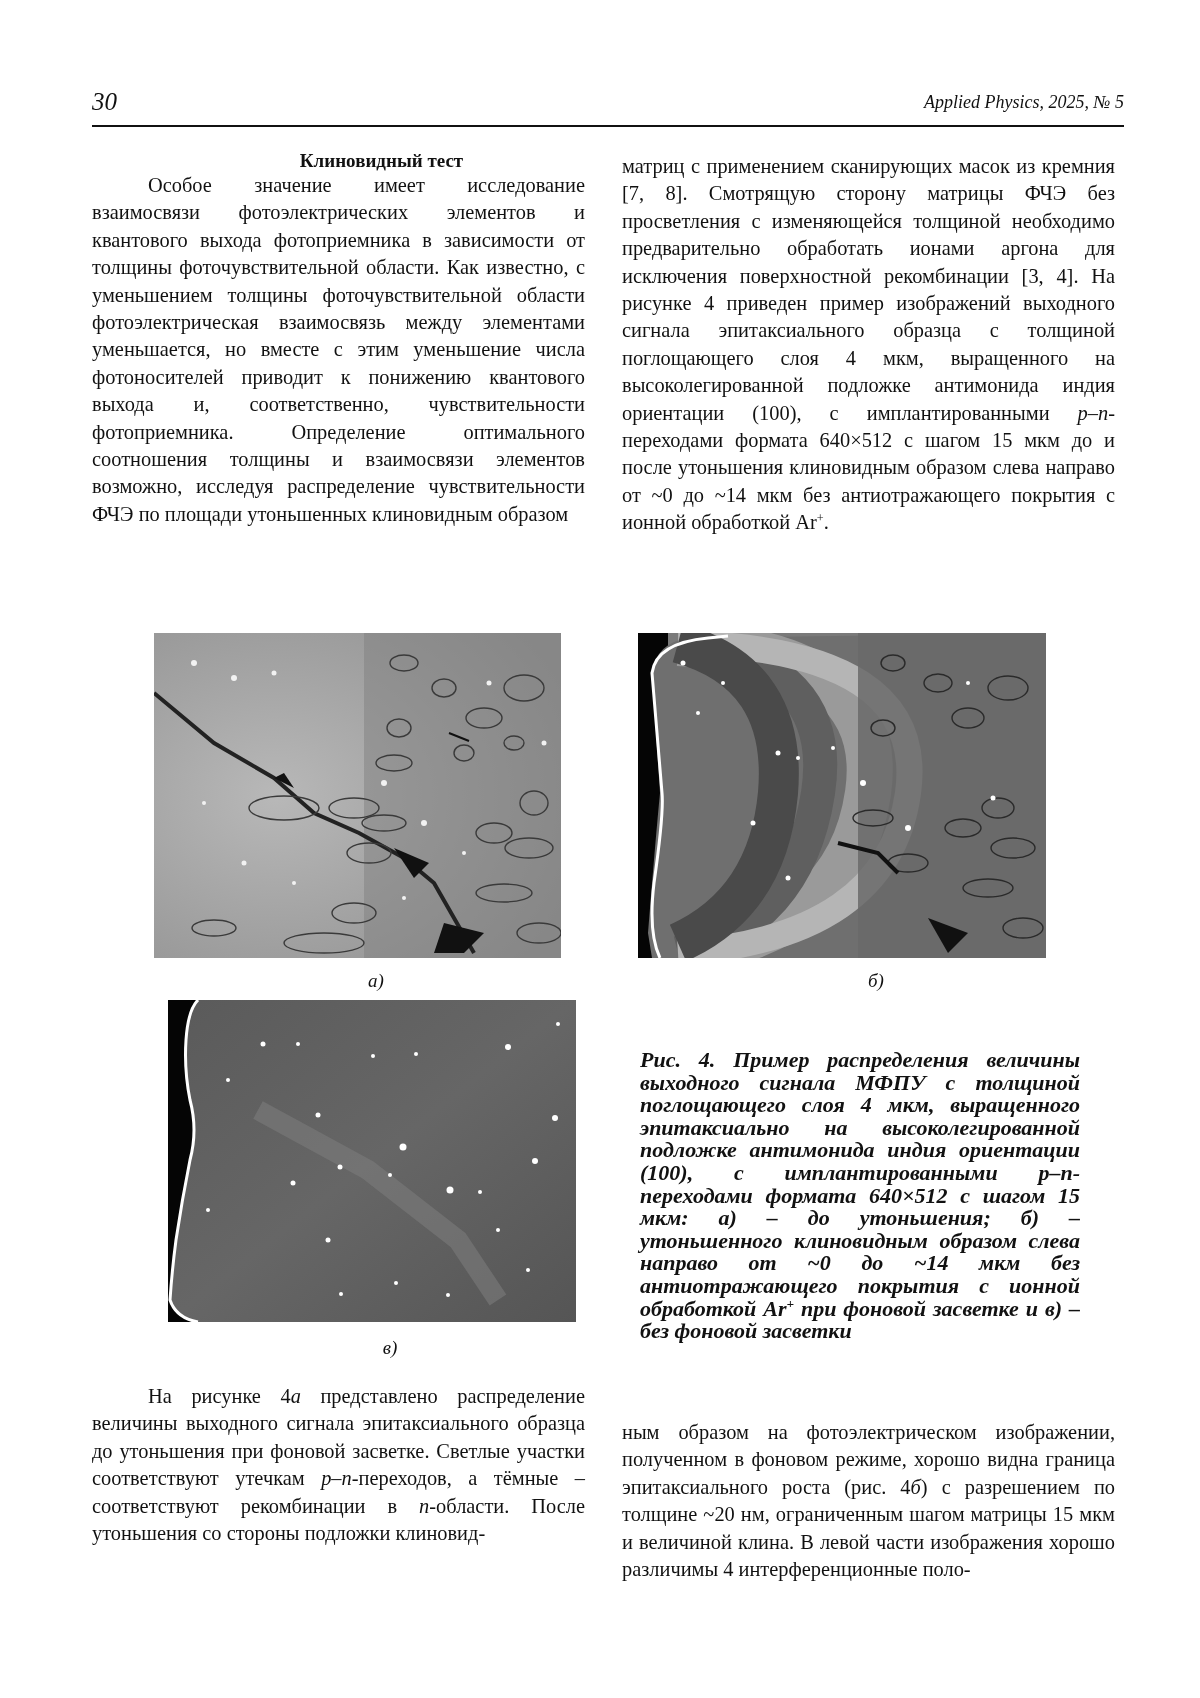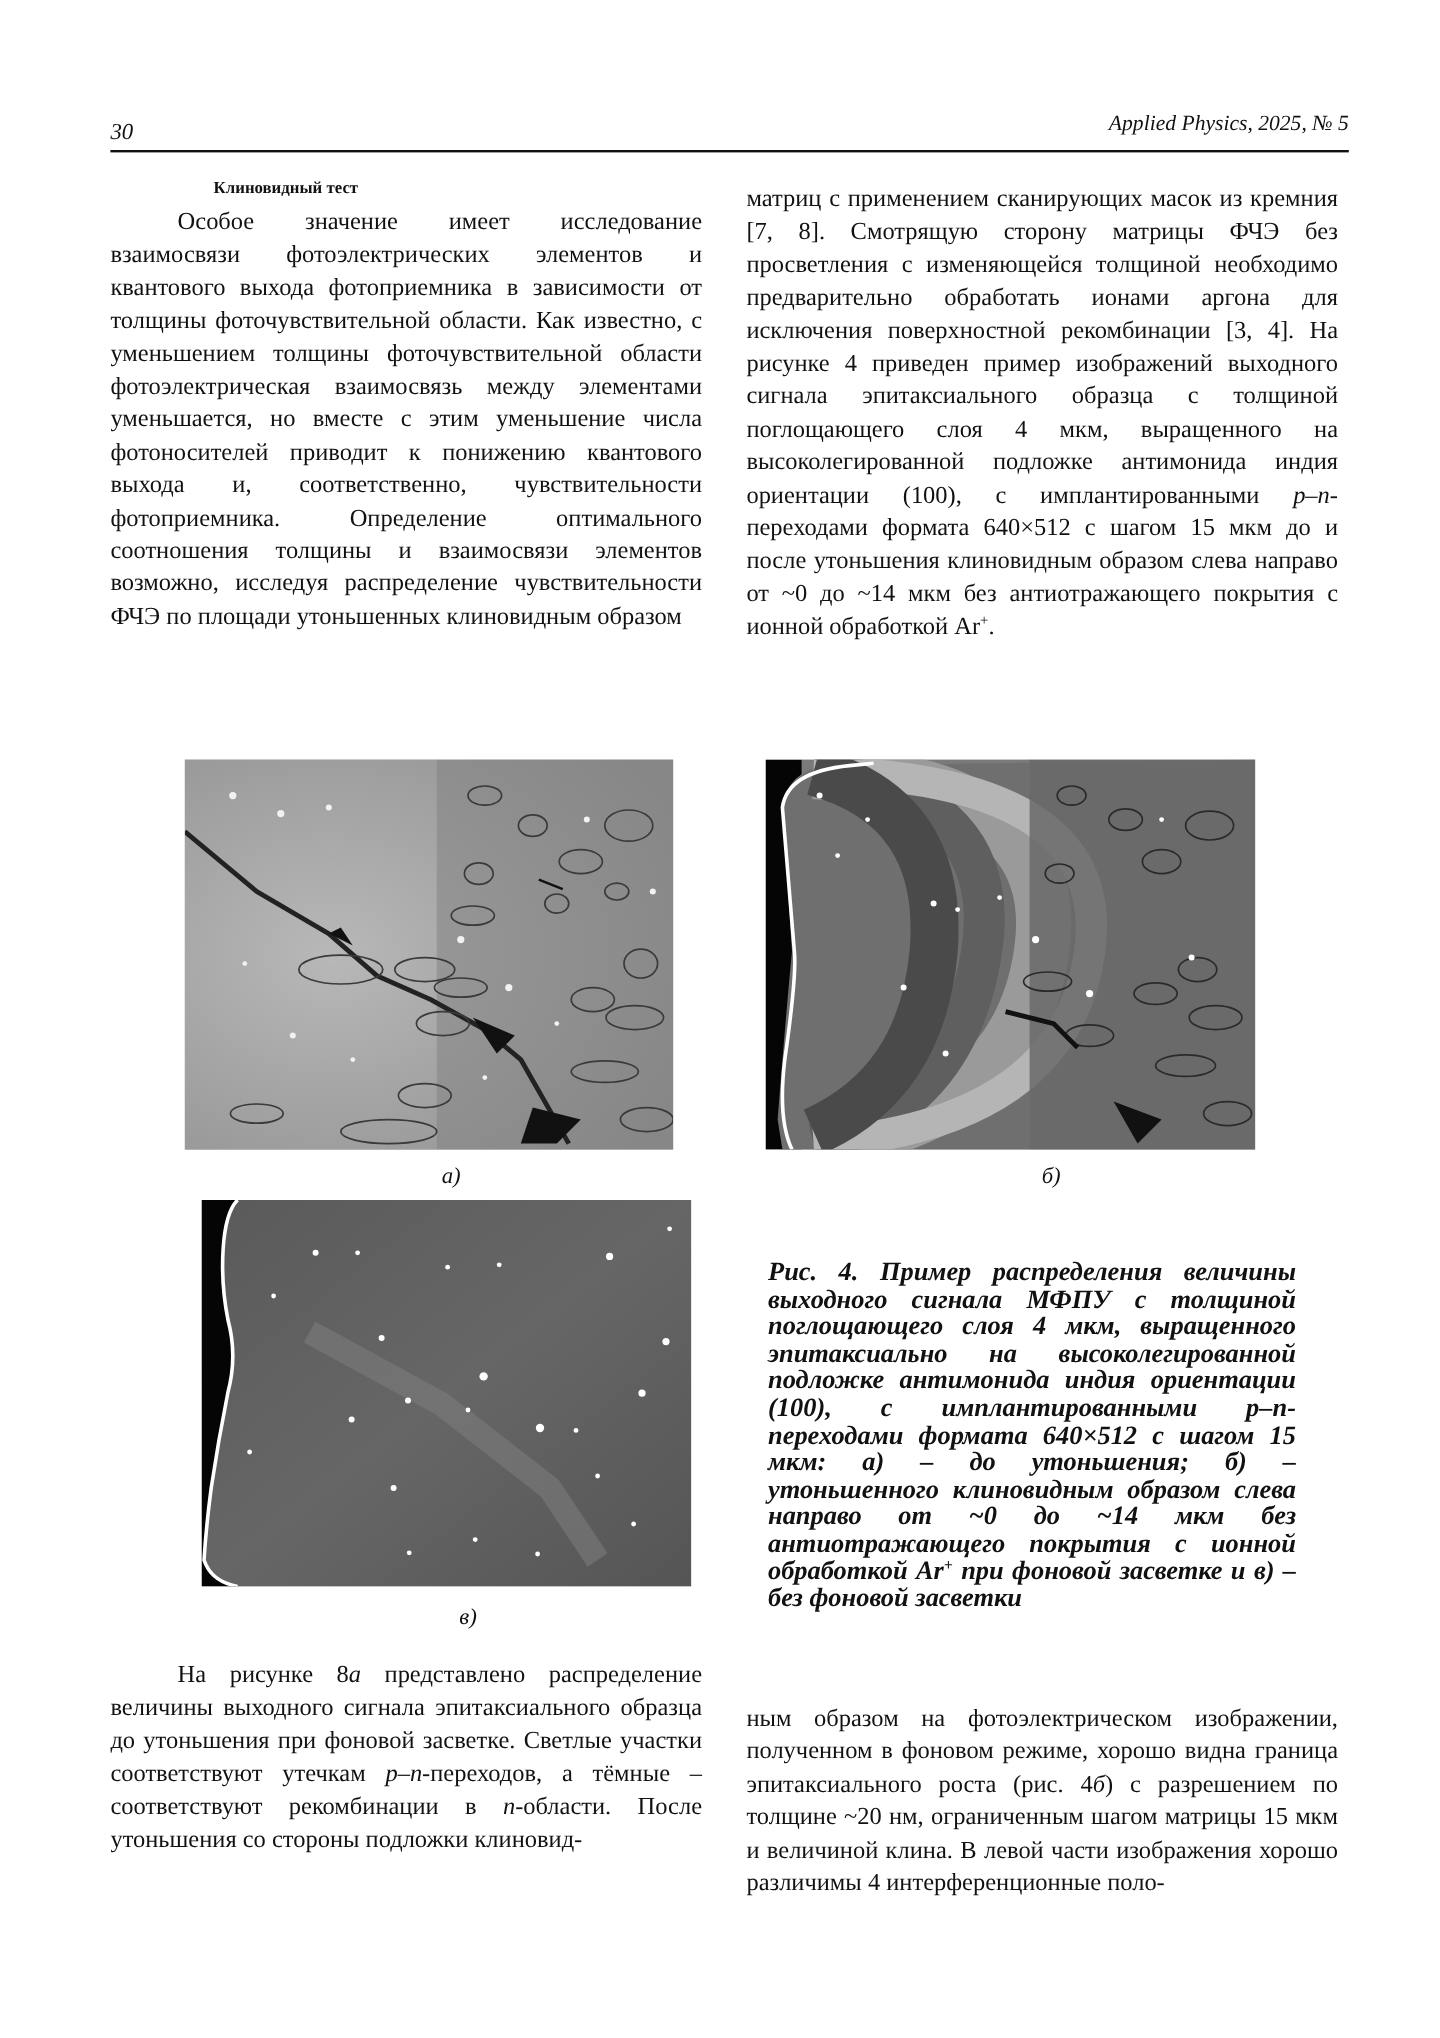--- a/index.html
+++ b/index.html
@@ -1,28 +1,28 @@
 <!DOCTYPE html>
 <html><head>
 <meta charset="utf-8">
 <style>
   html, body { margin:0; padding:0; background:#ffffff; }
   body { width:1200px; height:1698px; position:relative; overflow:hidden;
          font-family:"Liberation Serif", "DejaVu Serif", serif; color:#111; }
   .abs { position:absolute; }
-  .header-num { left:92px; top:100px; font-style:italic; font-size:19px; }
+  .header-num { left:92px; top:88px; font-style:italic; font-size:25px; }
   .header-journal { right:76px; top:92px; font-style:italic; font-size:18px; }
   .header-rule { left:92px; top:125px; width:1032px; height:2px; background:#111; }
 
   .col { font-size:20.4px; line-height:27.4px; text-align:justify; }
   .col p { margin:0; }
   .col .indent { text-indent:56px; }
   .col-left { left:92px; top:172px; width:493px; }
   .col-right { left:622px; top:153px; width:493px; }
-  .section-title { left:92px; top:150px; width:493px; font-weight:bold; font-size:14px; padding-left:86px; box-sizing:border-box; }
+  .section-title { left:92px; top:150px; width:493px; text-align:center; font-weight:bold; font-size:19px; padding-left:86px; box-sizing:border-box; }
 
   .fig { background:#8a8a8a; overflow:hidden; }
   .fig svg { display:block; }
   .fig-a { left:154px; top:633px; width:407px; height:325px; }
   .fig-b { left:638px; top:633px; width:408px; height:325px; }
   .fig-c { left:168px; top:1000px; width:408px; height:322px; }
 
   .sublabel { font-style:italic; font-size:19px; text-align:center; width:40px; }
   .lbl-a { left:356px; top:970px; }
   .lbl-b { left:856px; top:970px; }
@@ -193,18 +193,18 @@
         <circle cx="360" cy="270" r="2"></circle>
         <circle cx="410" cy="150" r="2"></circle>
     </g>
   </svg>
 </div>
 <div class="abs sublabel lbl-c">в)</div>
 
 <div class="abs caption"><span>Рис. 4. Пример распределения величины выходного сигнала МФПУ с толщиной поглощающего слоя 4 мкм, выращенного эпитаксиально на высоколегированной подложке антимонида индия ориентации (100), с имплантированными p–n-переходами формата 640×512 с шагом 15 мкм: а) – до утоньшения; б) – утоньшенного клиновидным образом слева направо от ~0 до ~14 мкм без антиотражающего покрытия с ионной обработкой Ar</span><sup>+</sup><span> при фоновой засветке и в) – без фоновой засветки</span></div>
 
 <div class="abs col col-bl">
-  <p class="indent"><span>На рисунке 8</span><i>а</i><span> представлено распределение величины выходного сигнала эпитаксиального образца до утоньшения при фоновой засветке. Светлые участки соответствуют утечкам </span><i>p–n</i><span>-переходов, а тёмные – соответствуют рекомбинации в </span><i>n</i><span>-области. После утоньшения со стороны подложки клиновид-</span></p>
+  <p class="indent"><span>На рисунке 4</span><i>а</i><span> представлено распределение величины выходного сигнала эпитаксиального образца до утоньшения при фоновой засветке. Светлые участки соответствуют утечкам </span><i>p–n</i><span>-переходов, а тёмные – соответствуют рекомбинации в </span><i>n</i><span>-области. После утоньшения со стороны подложки клиновид-</span></p>
 </div>
 
 <div class="abs col col-br">
   <p><span>ным образом на фотоэлектрическом изображении, полученном в фоновом режиме, хорошо видна граница эпитаксиального роста (рис. 4</span><i>б</i><span>) с разрешением по толщине ~20 нм, ограниченным шагом матрицы 15 мкм и величиной клина. В левой части изображения хорошо различимы 4 интерференционные поло-</span></p>
 </div>
 
 </body></html>

